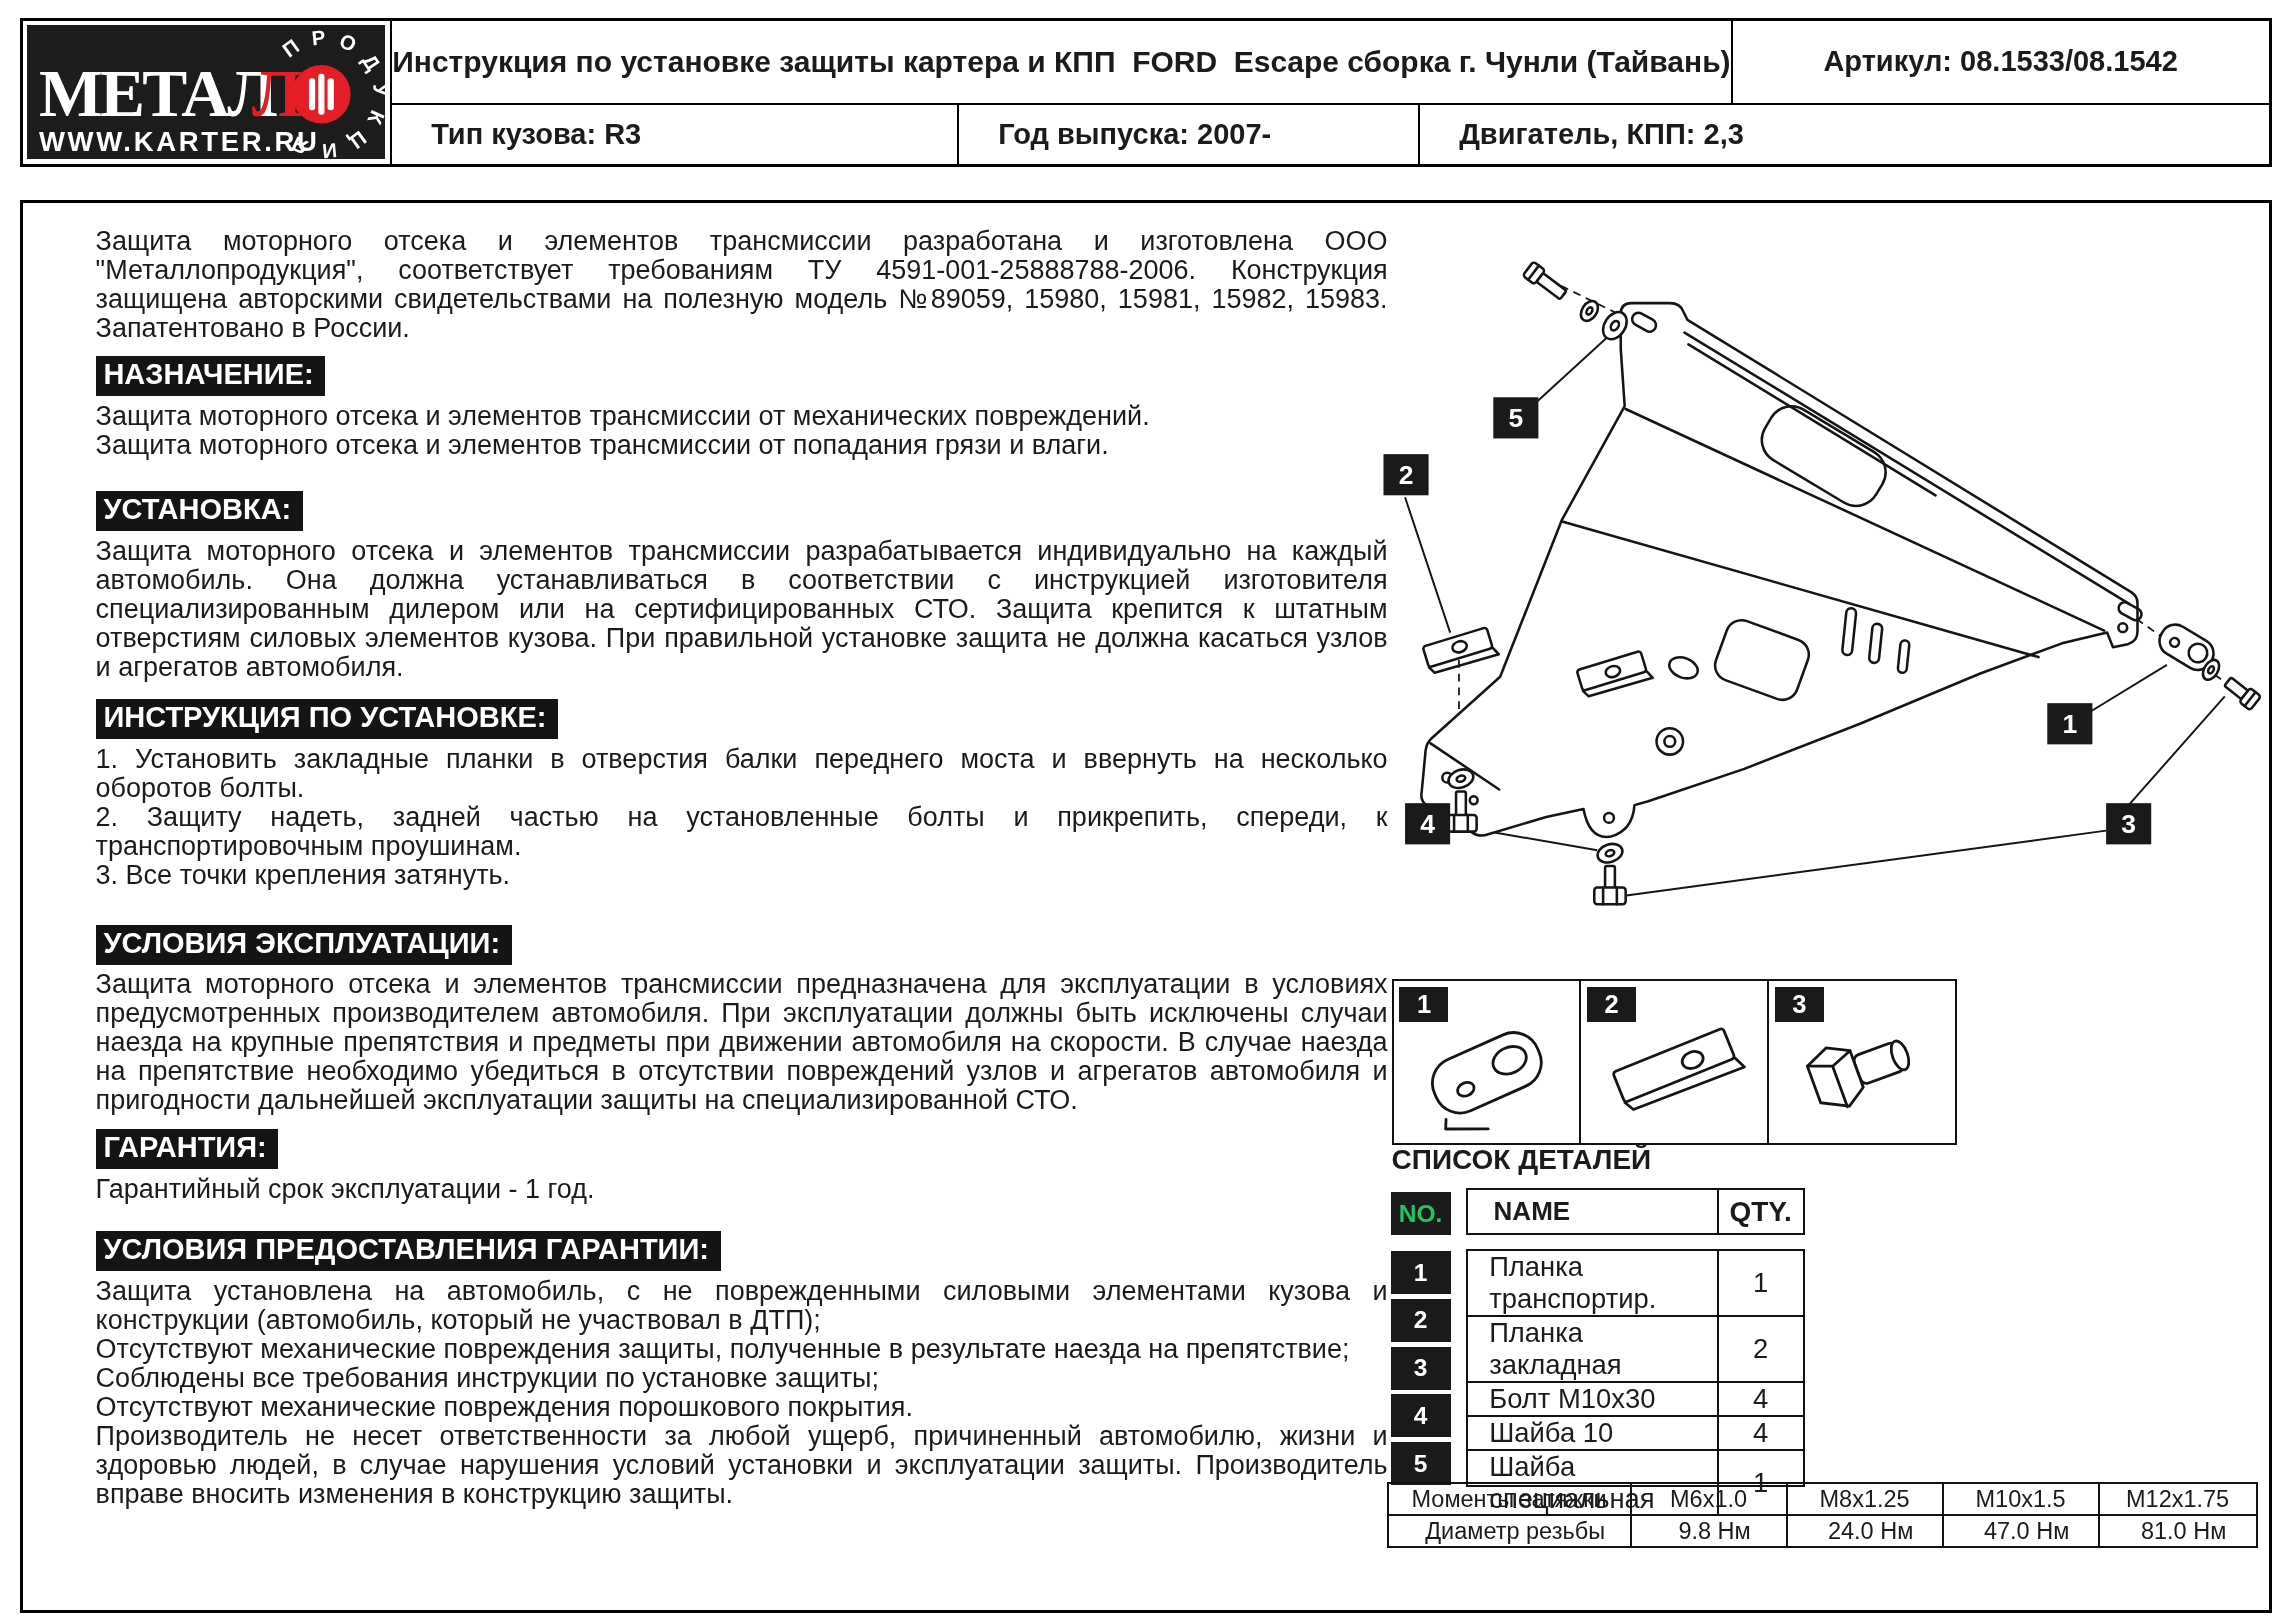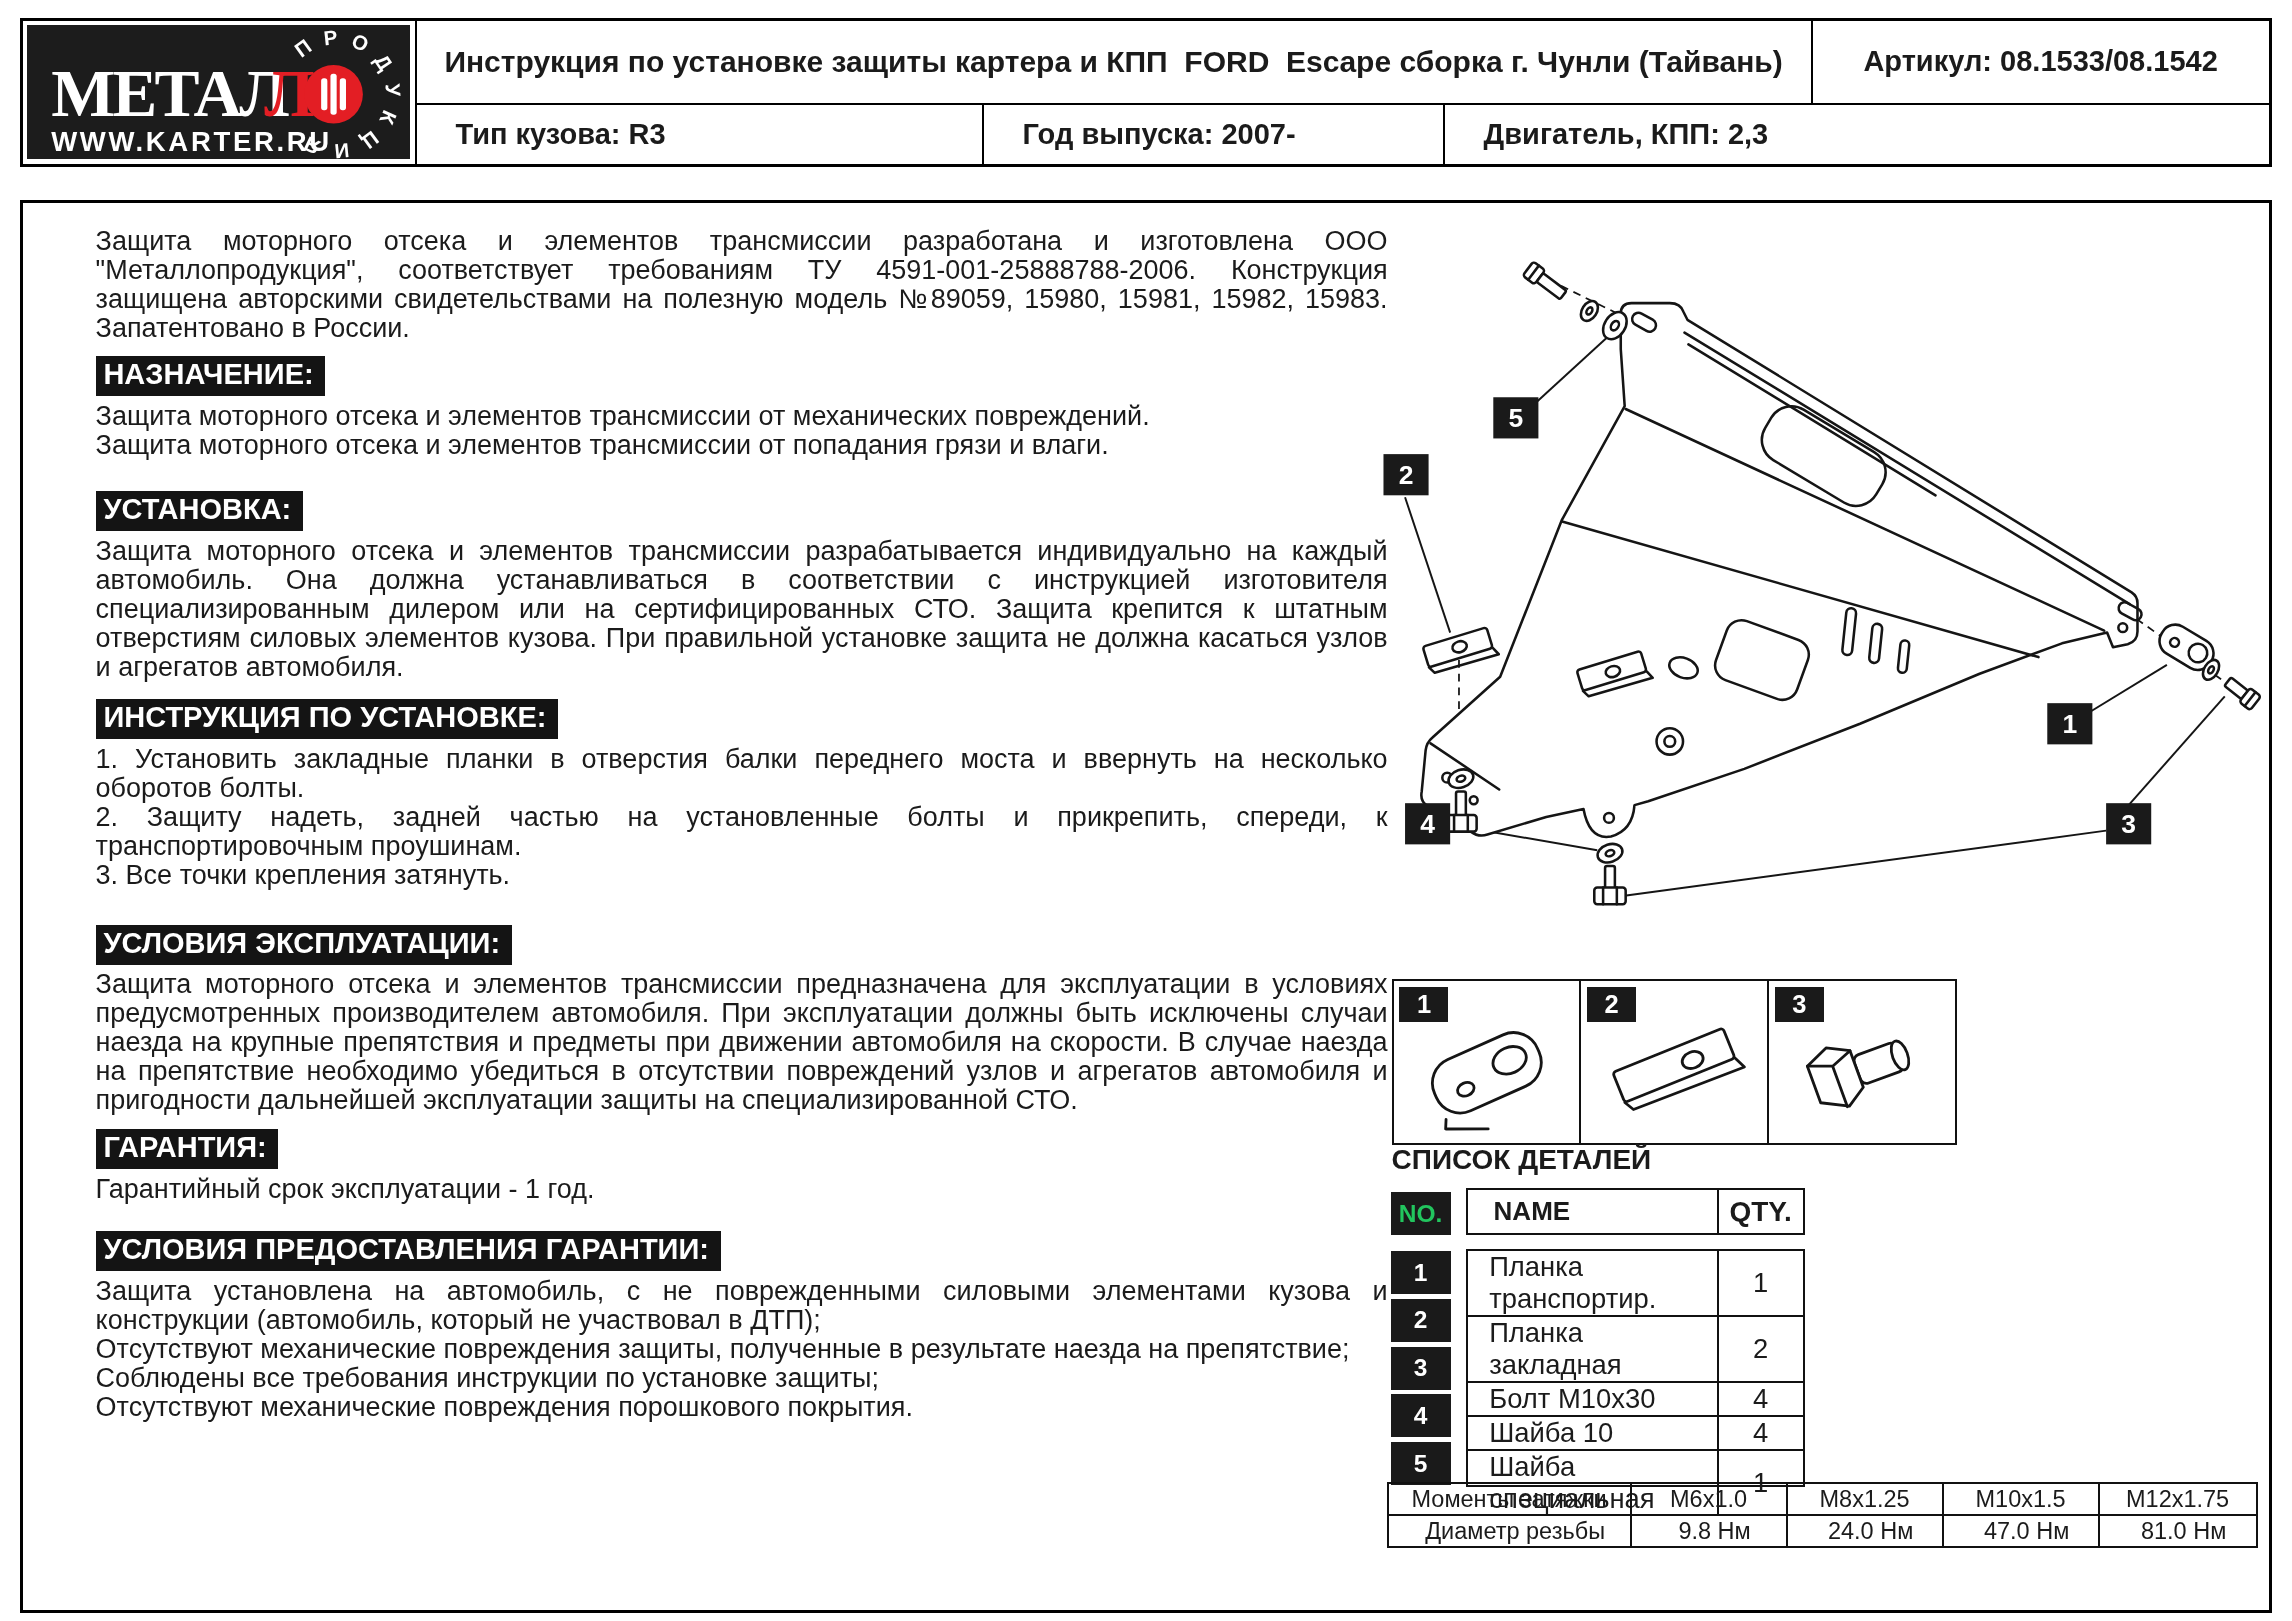--- a/index.html
+++ b/index.html
@@ -9,21 +9,21 @@
   
   .hdr{position:absolute;left:19.6px;top:17.6px;width:2246px;height:143px;
        border:3.9px solid #000;display:flex;}
   .logo-cell{width:392px;border-right:2.9px solid #000;position:relative;background:#fff;}
   .logo-inner{position:absolute;inset:4.9px;background:#1c1c1c;}
   .logo-inner svg{width:100%;height:100%;}
   .hdr-right{flex:1;display:flex;flex-direction:column;}
   .hdr-r1{height:82px;display:flex;border-bottom:2.9px solid #000;}
   .hdr-title{flex:1;border-right:2.9px solid #000;display:flex;align-items:center;justify-content:center;
              font-weight:700;font-size:30px;white-space:pre;}
-  .hdr-article{width:456px;display:flex;align-items:center;justify-content:center;
+  .hdr-article{width:536px;display:flex;align-items:center;justify-content:center;
                font-weight:700;font-size:29px;}
   .hdr-r2{flex:1;display:flex;}
   .hdr-c{display:flex;align-items:center;font-weight:700;font-size:29px;padding-left:39px;}
   .hdr-c1{width:526px;border-right:2.9px solid #000;}
   .hdr-c2{width:420px;border-right:2.9px solid #000;}
   .hdr-c3{flex:1;}
 
   
   .main{position:absolute;left:19.6px;top:200px;width:2246px;height:1407px;border:3.9px solid #000;}
 
@@ -158,20 +158,21 @@
       </div>
       <div>Гарантийный срок эксплуатации - 1 год.</div>
 
       <div class="hwrap g-terms">
         <span class="sechdr">УСЛОВИЯ ПРЕДОСТАВЛЕНИЯ ГАРАНТИИ:</span>
       </div>
       <div class="jp">Защита установлена на автомобиль, с не поврежденными силовыми элементами кузова и конструкции (автомобиль, который не участвовал в ДТП);</div>
       <div class="jp">Отсутствуют механические повреждения защиты, полученные в результате наезда на препятствие;</div>
       <div class="jp">Соблюдены все требования инструкции по установке защиты;</div>
       <div class="jp">Отсутствуют механические повреждения порошкового покрытия.</div>
+      <div class="jp">Производитель не несет ответственности за любой ущерб, причиненный автомобилю,  жизни и здоровью людей, в случае нарушения условий установки и эксплуатации защиты. Производитель вправе вносить изменения в конструкцию защиты.</div>
     </div>
 
     <svg class="diagram" viewBox="0 0 930 718">
 
       <path class="dash" d="M186,66 L300,122"></path>
       <path class="thin" d="M187,196 L258,131"></path>
       <path class="thin" d="M52,294 L98,432"></path>
       <path class="dash" d="M107,460 L107,568"></path>
       <path class="dash" d="M262,492 L262,645"></path>
       <path class="dash" d="M798,418 L903,493"></path>

